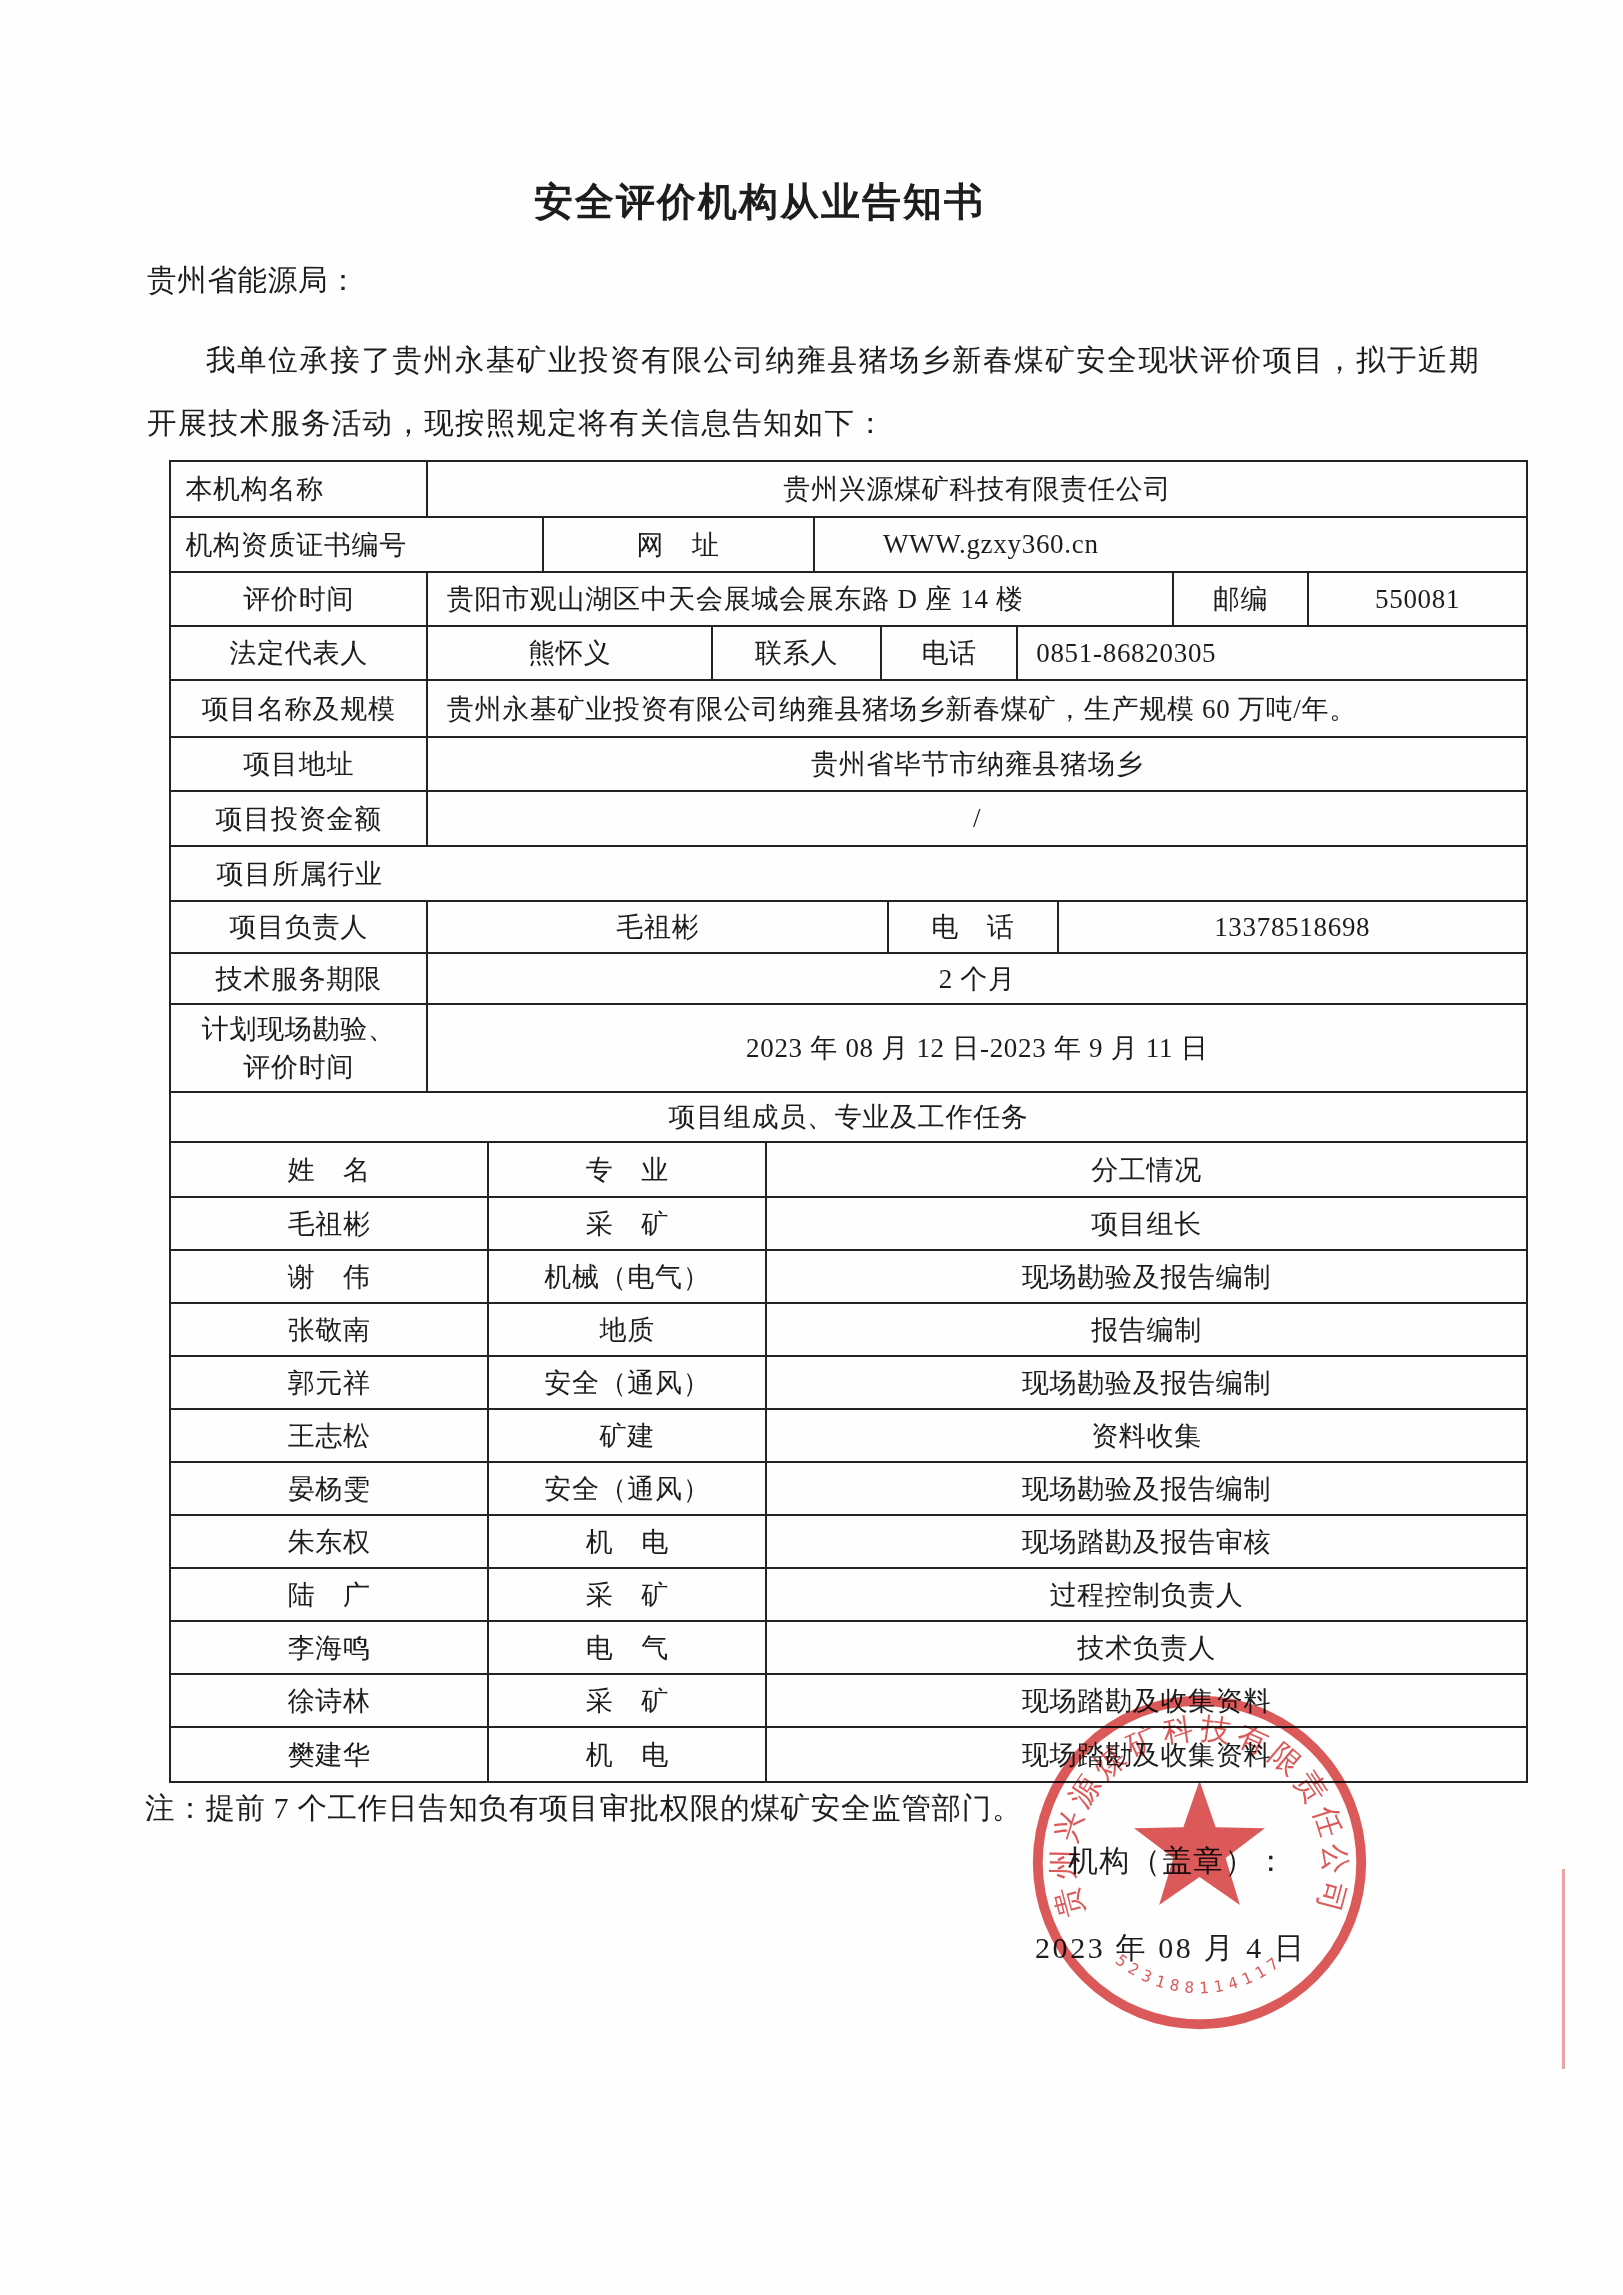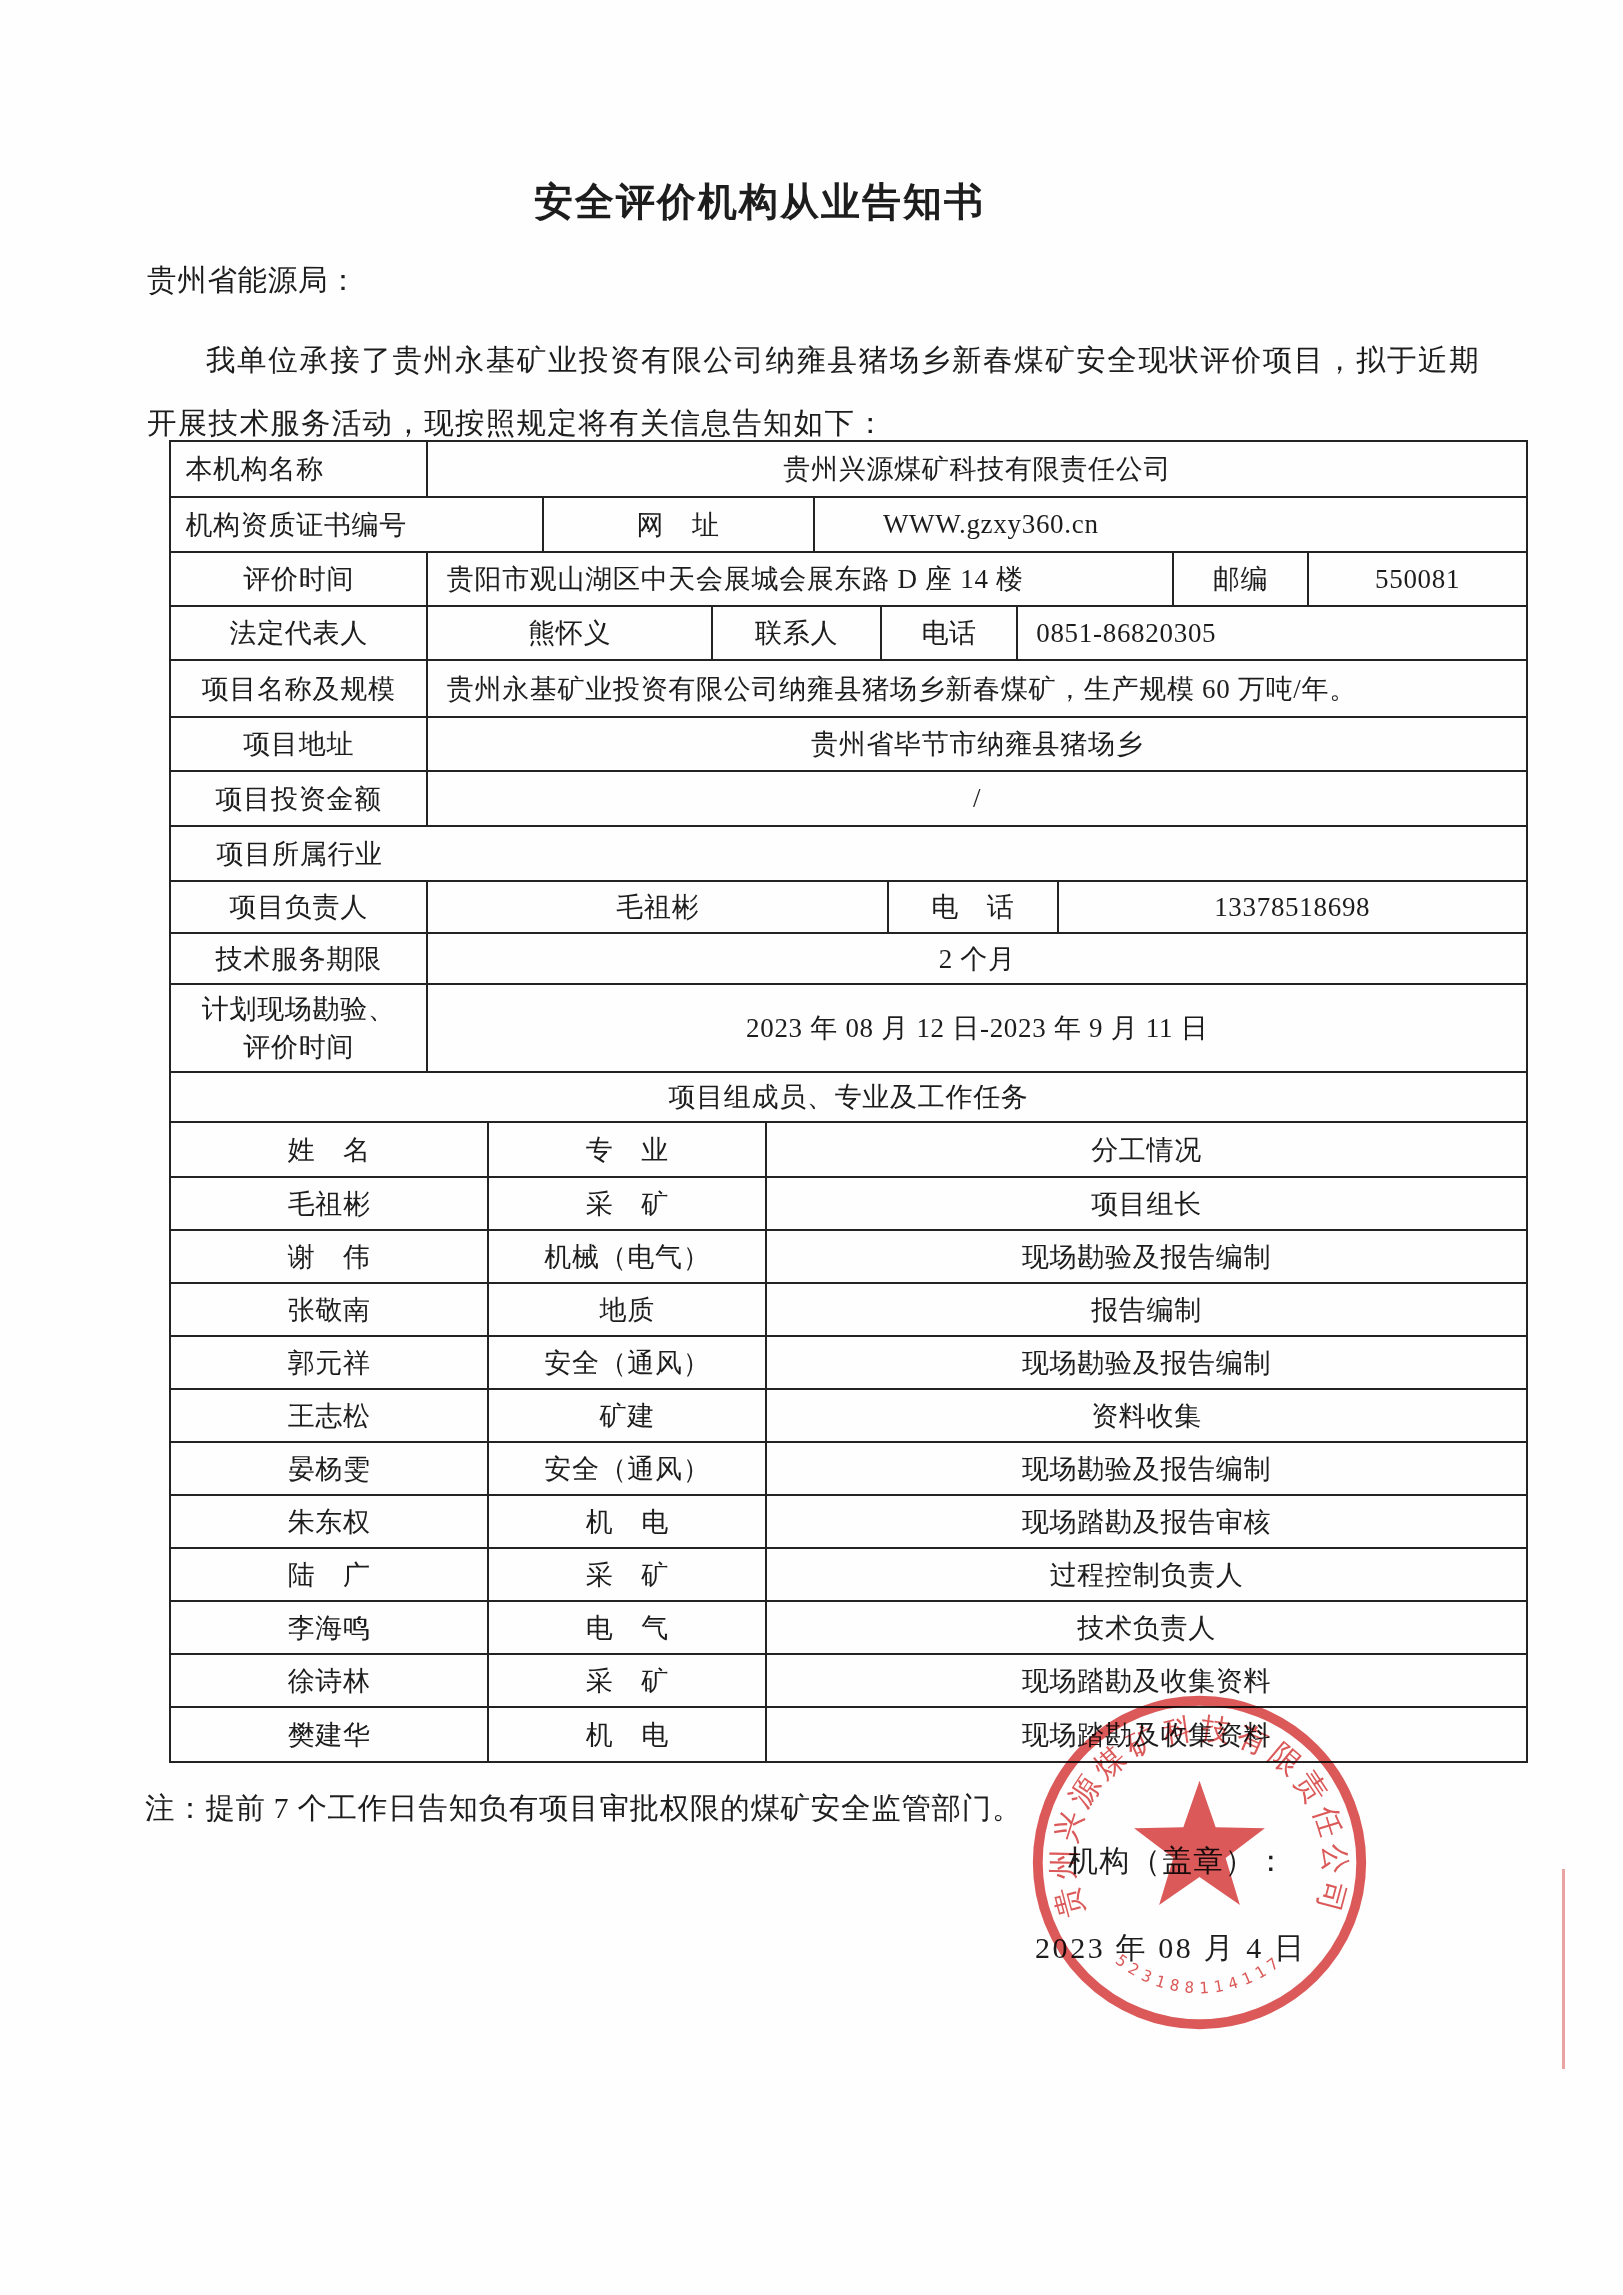--- a/index.html
+++ b/index.html
@@ -22,21 +22,21 @@
     position:absolute;left:147px;top:261px;
     font-size:29.5px;letter-spacing:0.7px;
   }
   .intro{
     position:absolute;left:147px;top:329px;width:1333px;
     font-size:29.5px;line-height:63px;
     text-indent:2em;text-align:justify;letter-spacing:1.3px;
   }
   
   .tbl{
-    position:absolute;left:169px;top:440px;width:1359px;
+    position:absolute;left:169px;top:460px;width:1359px;
     border:2px solid #232323;
     box-sizing:border-box;
     background:transparent;
   }
   .trow{display:flex;border-bottom:2px solid #232323;box-sizing:border-box;}
   .trow:last-child{border-bottom:none;}
   .cell{
     display:flex;align-items:center;justify-content:center;
     border-right:2px solid #232323;box-sizing:border-box;
     font-size:27px;letter-spacing:0.7px;

